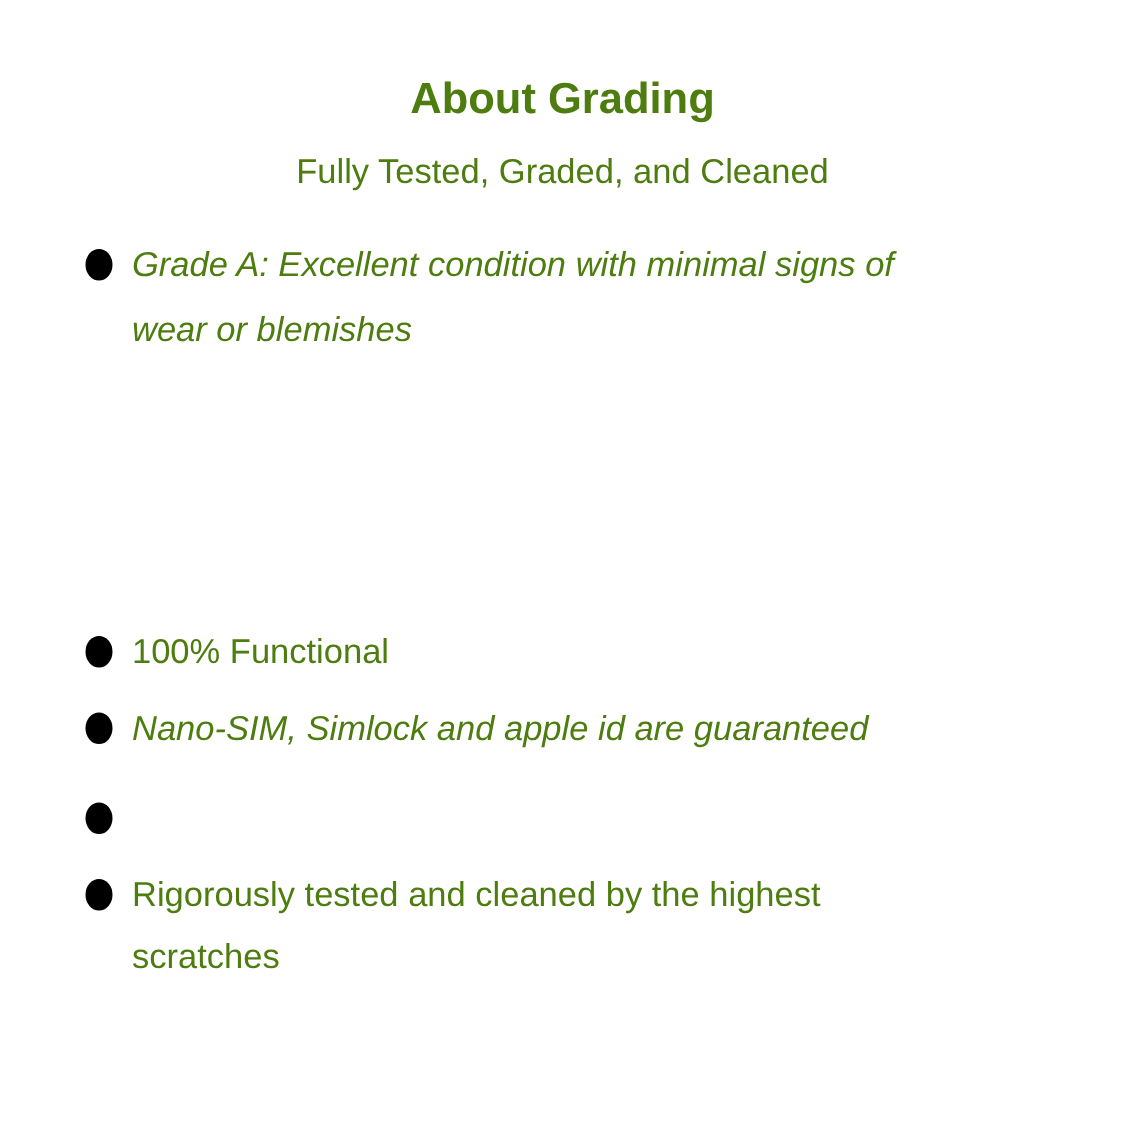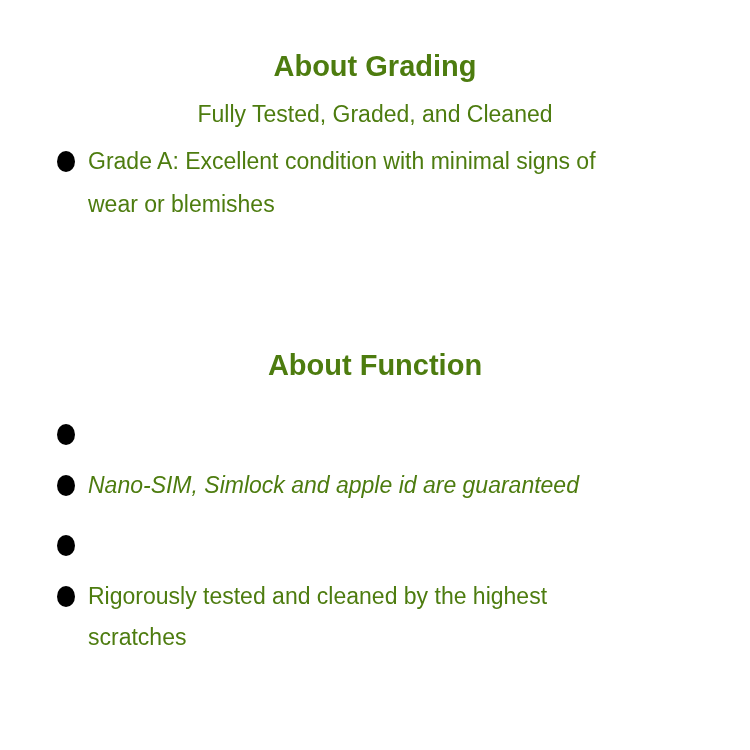--- a/index.html
+++ b/index.html
@@ -46,21 +46,21 @@
     height: 21px;
     border-radius: 50%;
     background: #000000;
     margin: 11px 13px 0 0;
   }
   .li-text {
     font-size: 23px;
     line-height: 43px;
     white-space: nowrap;
   }
-  .li-g1 { top: 140px; }
+  .li-g1 { top: 155px; font-style: italic; }
   .li-g2 { top: 242px; }
   .li-f1 { top: 413px; }
   .li-f2 { top: 464px; font-style: italic; }
   .li-f3 { top: 524px; }
   .li-f4 { top: 576px; }
   .li-f4 .li-text { line-height: 41px; }
   .li-f4 .bullet  { margin-top: 10px; }
 </style>
 </head>
 <body>
@@ -73,24 +73,26 @@
 
   <div class="li li-g1">
     <span class="bullet"></span>
     <div class="li-text">
       <div>Grade A: Excellent condition with minimal signs of</div>
       <div>wear or blemishes</div>
     </div>
   </div>
 
 
-  <div class="heading heading-function">About Function</div>
 
   <div class="li li-f1">
     <span class="bullet"></span>
+    <div class="li-text">
+      <div>100% Functional</div>
+    </div>
   </div>
 
   <div class="li li-f2">
     <span class="bullet"></span>
     <div class="li-text">
       <div>Nano-SIM, Simlock and apple id are guaranteed</div>
     </div>
   </div>
 
   <div class="li li-f3">

